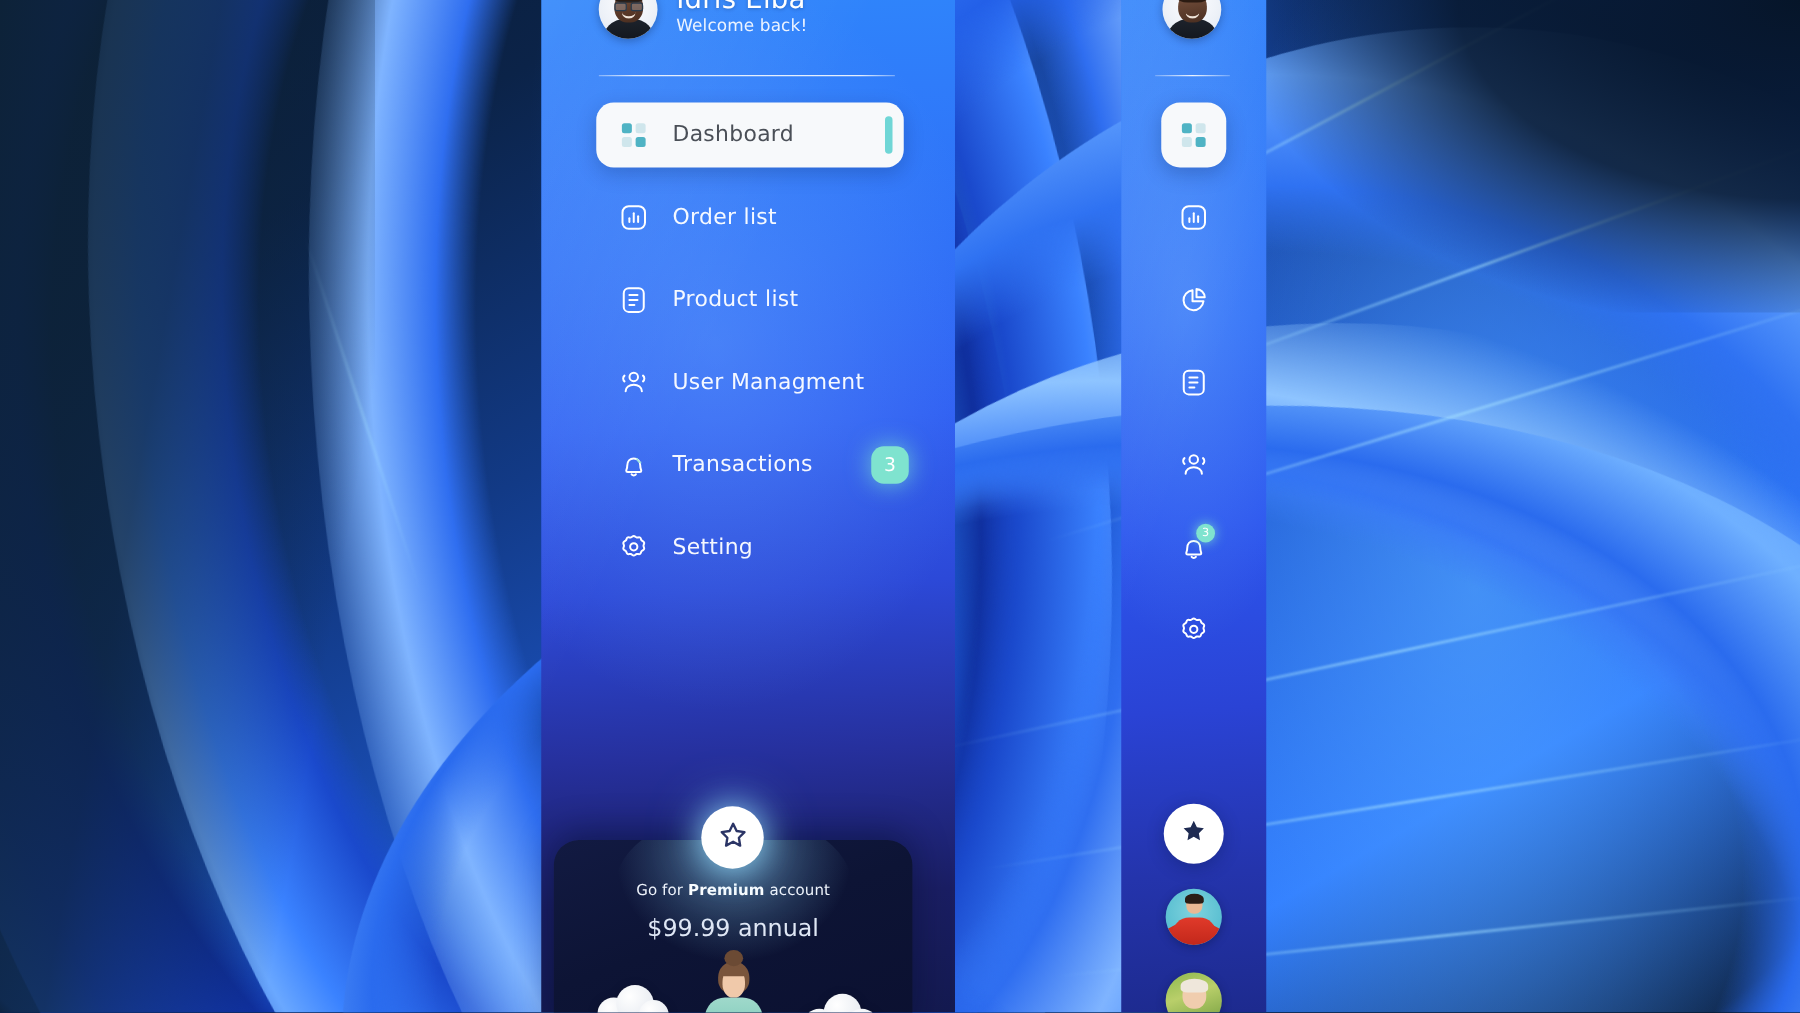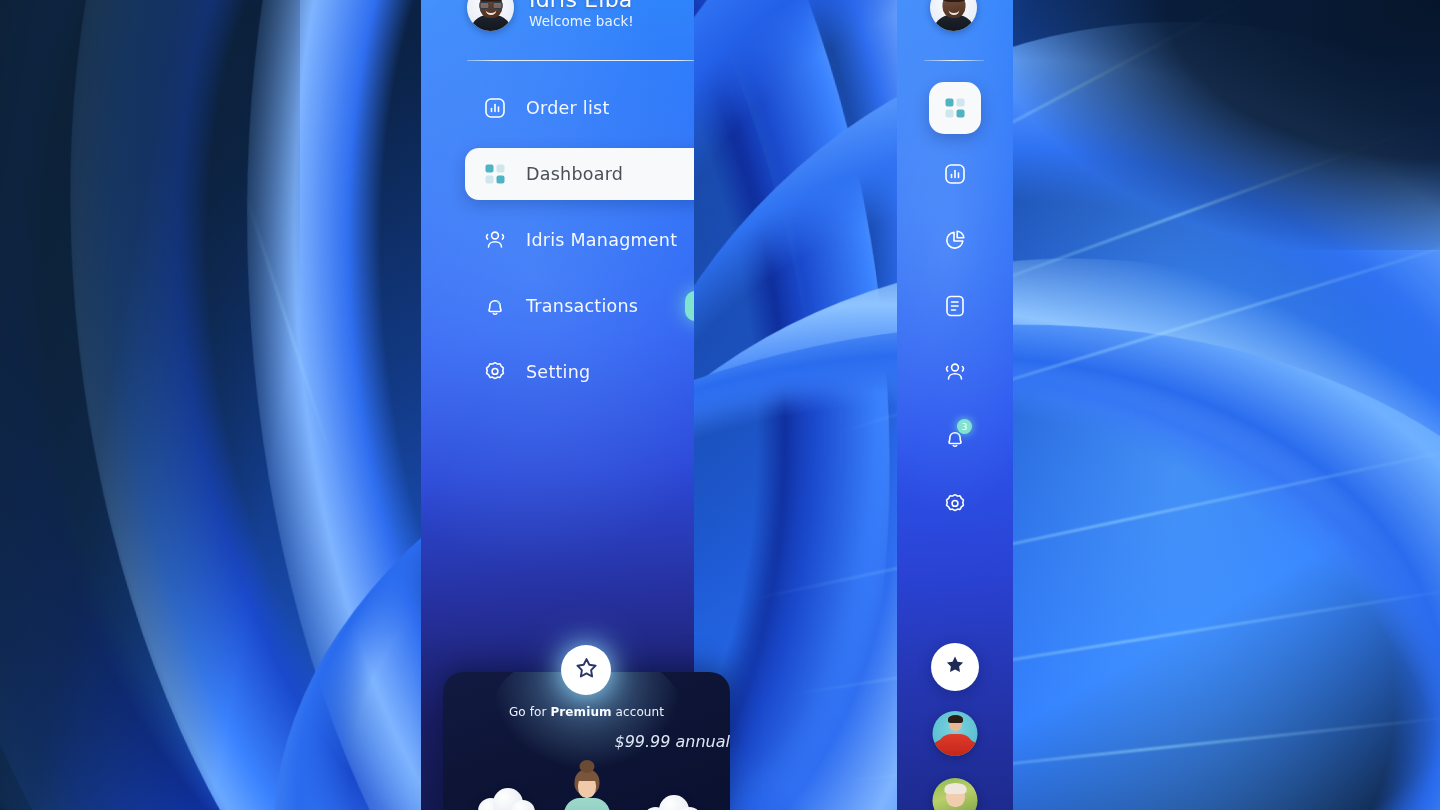--- a/index.html
+++ b/index.html
@@ -79,21 +79,21 @@
     position:absolute; right:0; top:0; width:430px; height:250px;
     background:radial-gradient(ellipse at 100% 0%, #061529 0%, rgba(6,21,41,.85) 45%, rgba(6,21,41,0) 75%);
   }
   #wall-dark-left{
     position:absolute; left:0; top:0; width:300px; height:810px;
     background:linear-gradient(100deg,#0d2238 0%,rgba(13,34,56,.75) 40%,rgba(10,26,48,0) 80%);
   }
 
   
   #sidebar{
-    position:absolute; left:421px; top:0; width:273px; height:810px;
+    position:absolute; left:433px; top:0; width:331px; height:810px;
     background:
       radial-gradient(ellipse 320px 420px at 42% 34%, rgba(120,180,255,.34), rgba(120,180,255,0) 70%),
       linear-gradient(177deg,#2f85fb 0%,#2f7cfa 10%,#2e6ff7 26%,#2f5ff2 42%,#2c49d8 58%,#26309d 74%,#1a1e63 88%,#141a50 100%);
     overflow:hidden;
   }
   #sidebar-sheen{
     position:absolute; left:0; top:0; width:100%; height:100%;
     background:linear-gradient(115deg, rgba(255,255,255,.10) 0%, rgba(255,255,255,0) 38%);
     pointer-events:none;
   }
@@ -186,22 +186,22 @@
     position:absolute; left:50%; top:-22px; transform:translateX(-50%);
     width:190px; height:120px; border-radius:50%;
     background:radial-gradient(ellipse at 50% 30%, rgba(150,220,255,.42), rgba(120,200,255,0) 70%);
   }
   #premium-title{
     position:absolute; left:0; right:0; top:33px; text-align:center;
     font-size:12px; color:#eef3fb; letter-spacing:.1px;
   }
   #premium-title b{ font-weight:700; color:#ffffff; }
   #premium-price{
-    position:absolute; left:0; right:0; top:60px; text-align:right;
-    font-size:16px; color:#dfe7f5;font-style:italic;
+    position:absolute; left:0; right:0; top:60px; text-align:center;
+    font-size:19px; color:#dfe7f5;
   }
   #premium-illu{ position:absolute; left:0; right:0; bottom:-6px; height:80px; }
   .cloud{ position:absolute; filter:drop-shadow(0 2px 4px rgba(0,0,0,.25)); }
   .cloud i{ position:absolute; display:block; border-radius:50%;
     background:radial-gradient(circle at 35% 30%,#ffffff,#dfe4ec); }
   #cloud-left{ left:35px; bottom:14px; width:60px; height:34px; }
   #cloud-left i:nth-child(1){ left:0; bottom:0; width:26px; height:26px;}
   #cloud-left i:nth-child(2){ left:15px; bottom:6px; width:30px; height:30px;}
   #cloud-left i:nth-child(3){ left:33px; bottom:0; width:24px; height:24px;}
   #cloud-right{ right:25px; bottom:6px; width:62px; height:34px; }
@@ -326,56 +326,67 @@
     <div id="profile-text">
       <div id="profile-name">Idris Elba</div>
       <div id="profile-sub">Welcome back!</div>
     </div>
   </div>
 
   <div id="divider"></div>
 
   <div id="nav">
 
-    <div class="nav-item">
-      <span class="ico">
-        <svg viewBox="0 0 24 24" width="24" height="24" fill="none" stroke="#ffffff" stroke-width="1.6">
-          <rect x="3" y="3" width="18" height="18" rx="5"></rect>
-          <line x1="8.5" y1="15.5" x2="8.5" y2="12.5" stroke-linecap="round"></line>
-          <line x1="12" y1="15.5" x2="12" y2="8.5" stroke-linecap="round"></line>
-          <line x1="15.5" y1="15.5" x2="15.5" y2="11" stroke-linecap="round"></line>
-        </svg>
-      </span>
-      <span class="nav-label">Order list</span>
-    </div>
-
     <div class="nav-item active">
       <span class="ico">
         <svg viewBox="0 0 24 24" width="24" height="24">
           <rect x="2.5" y="2.5" width="8" height="8" rx="2" fill="#4FB3C4"></rect>
           <rect x="13.5" y="2.5" width="8" height="8" rx="2" fill="#CFE6EC"></rect>
           <rect x="2.5" y="13.5" width="8" height="8" rx="2" fill="#CFE6EC"></rect>
           <rect x="13.5" y="13.5" width="8" height="8" rx="2" fill="#4FB3C4"></rect>
         </svg>
       </span>
       <span class="nav-label">Dashboard</span>
       <span id="active-bar"></span>
     </div>
 
-
+    <div class="nav-item">
+      <span class="ico">
+        <svg viewBox="0 0 24 24" width="24" height="24" fill="none" stroke="#ffffff" stroke-width="1.6">
+          <rect x="3" y="3" width="18" height="18" rx="5"></rect>
+          <line x1="8.5" y1="15.5" x2="8.5" y2="12.5" stroke-linecap="round"></line>
+          <line x1="12" y1="15.5" x2="12" y2="8.5" stroke-linecap="round"></line>
+          <line x1="15.5" y1="15.5" x2="15.5" y2="11" stroke-linecap="round"></line>
+        </svg>
+      </span>
+      <span class="nav-label">Order list</span>
+    </div>
+
+
+    <div class="nav-item">
+      <span class="ico">
+        <svg viewBox="0 0 24 24" width="24" height="24" fill="none" stroke="#ffffff" stroke-width="1.6">
+          <rect x="4" y="2.5" width="16" height="19" rx="4"></rect>
+          <line x1="8.5" y1="8" x2="15" y2="8" stroke-linecap="round"></line>
+          <line x1="8.5" y1="12" x2="15" y2="12" stroke-linecap="round"></line>
+          <line x1="8.5" y1="16" x2="12.5" y2="16" stroke-linecap="round"></line>
+        </svg>
+      </span>
+      <span class="nav-label">Product list</span>
+    </div>
 
     <div class="nav-item">
       <span class="ico">
         <svg viewBox="0 0 24 24" width="24" height="24" fill="none" stroke="#ffffff" stroke-width="1.6">
           <circle cx="12" cy="7.5" r="3.4"></circle>
           <path d="M5.5 19c0-3.1 2.9-5.2 6.5-5.2s6.5 2.1 6.5 5.2" stroke-linecap="round"></path>
           <path d="M4.6 6.5a3 3 0 0 0 0 4.6M19.4 6.5a3 3 0 0 1 0 4.6" stroke-linecap="round"></path>
         </svg>
       </span>
-      <span class="nav-label">Idris Managment</span>
+      <span class="nav-label">User Managment</span>
     </div>
 
     <div class="nav-item">
       <span class="ico">
         <svg viewBox="0 0 24 24" width="24" height="24" fill="none" stroke="#ffffff" stroke-width="1.6">
           <path d="M6 16.5c0-1 .8-1.6.8-4.1 0-3.2 2.1-5.6 5.2-5.6s5.2 2.4 5.2 5.6c0 2.5.8 3.1.8 4.1 0 .6-.5 1-1.2 1H7.2c-.7 0-1.2-.4-1.2-1Z" stroke-linejoin="round"></path>
           <path d="M10.3 19.5c.4.5 1 .8 1.7.8s1.3-.3 1.7-.8" stroke-linecap="round"></path>
           <path d="M14.6 6.6a4 4 0 0 0 3.4 3.5" stroke="#9BE3DD" stroke-width="1.4"></path>
         </svg>
       </span>

